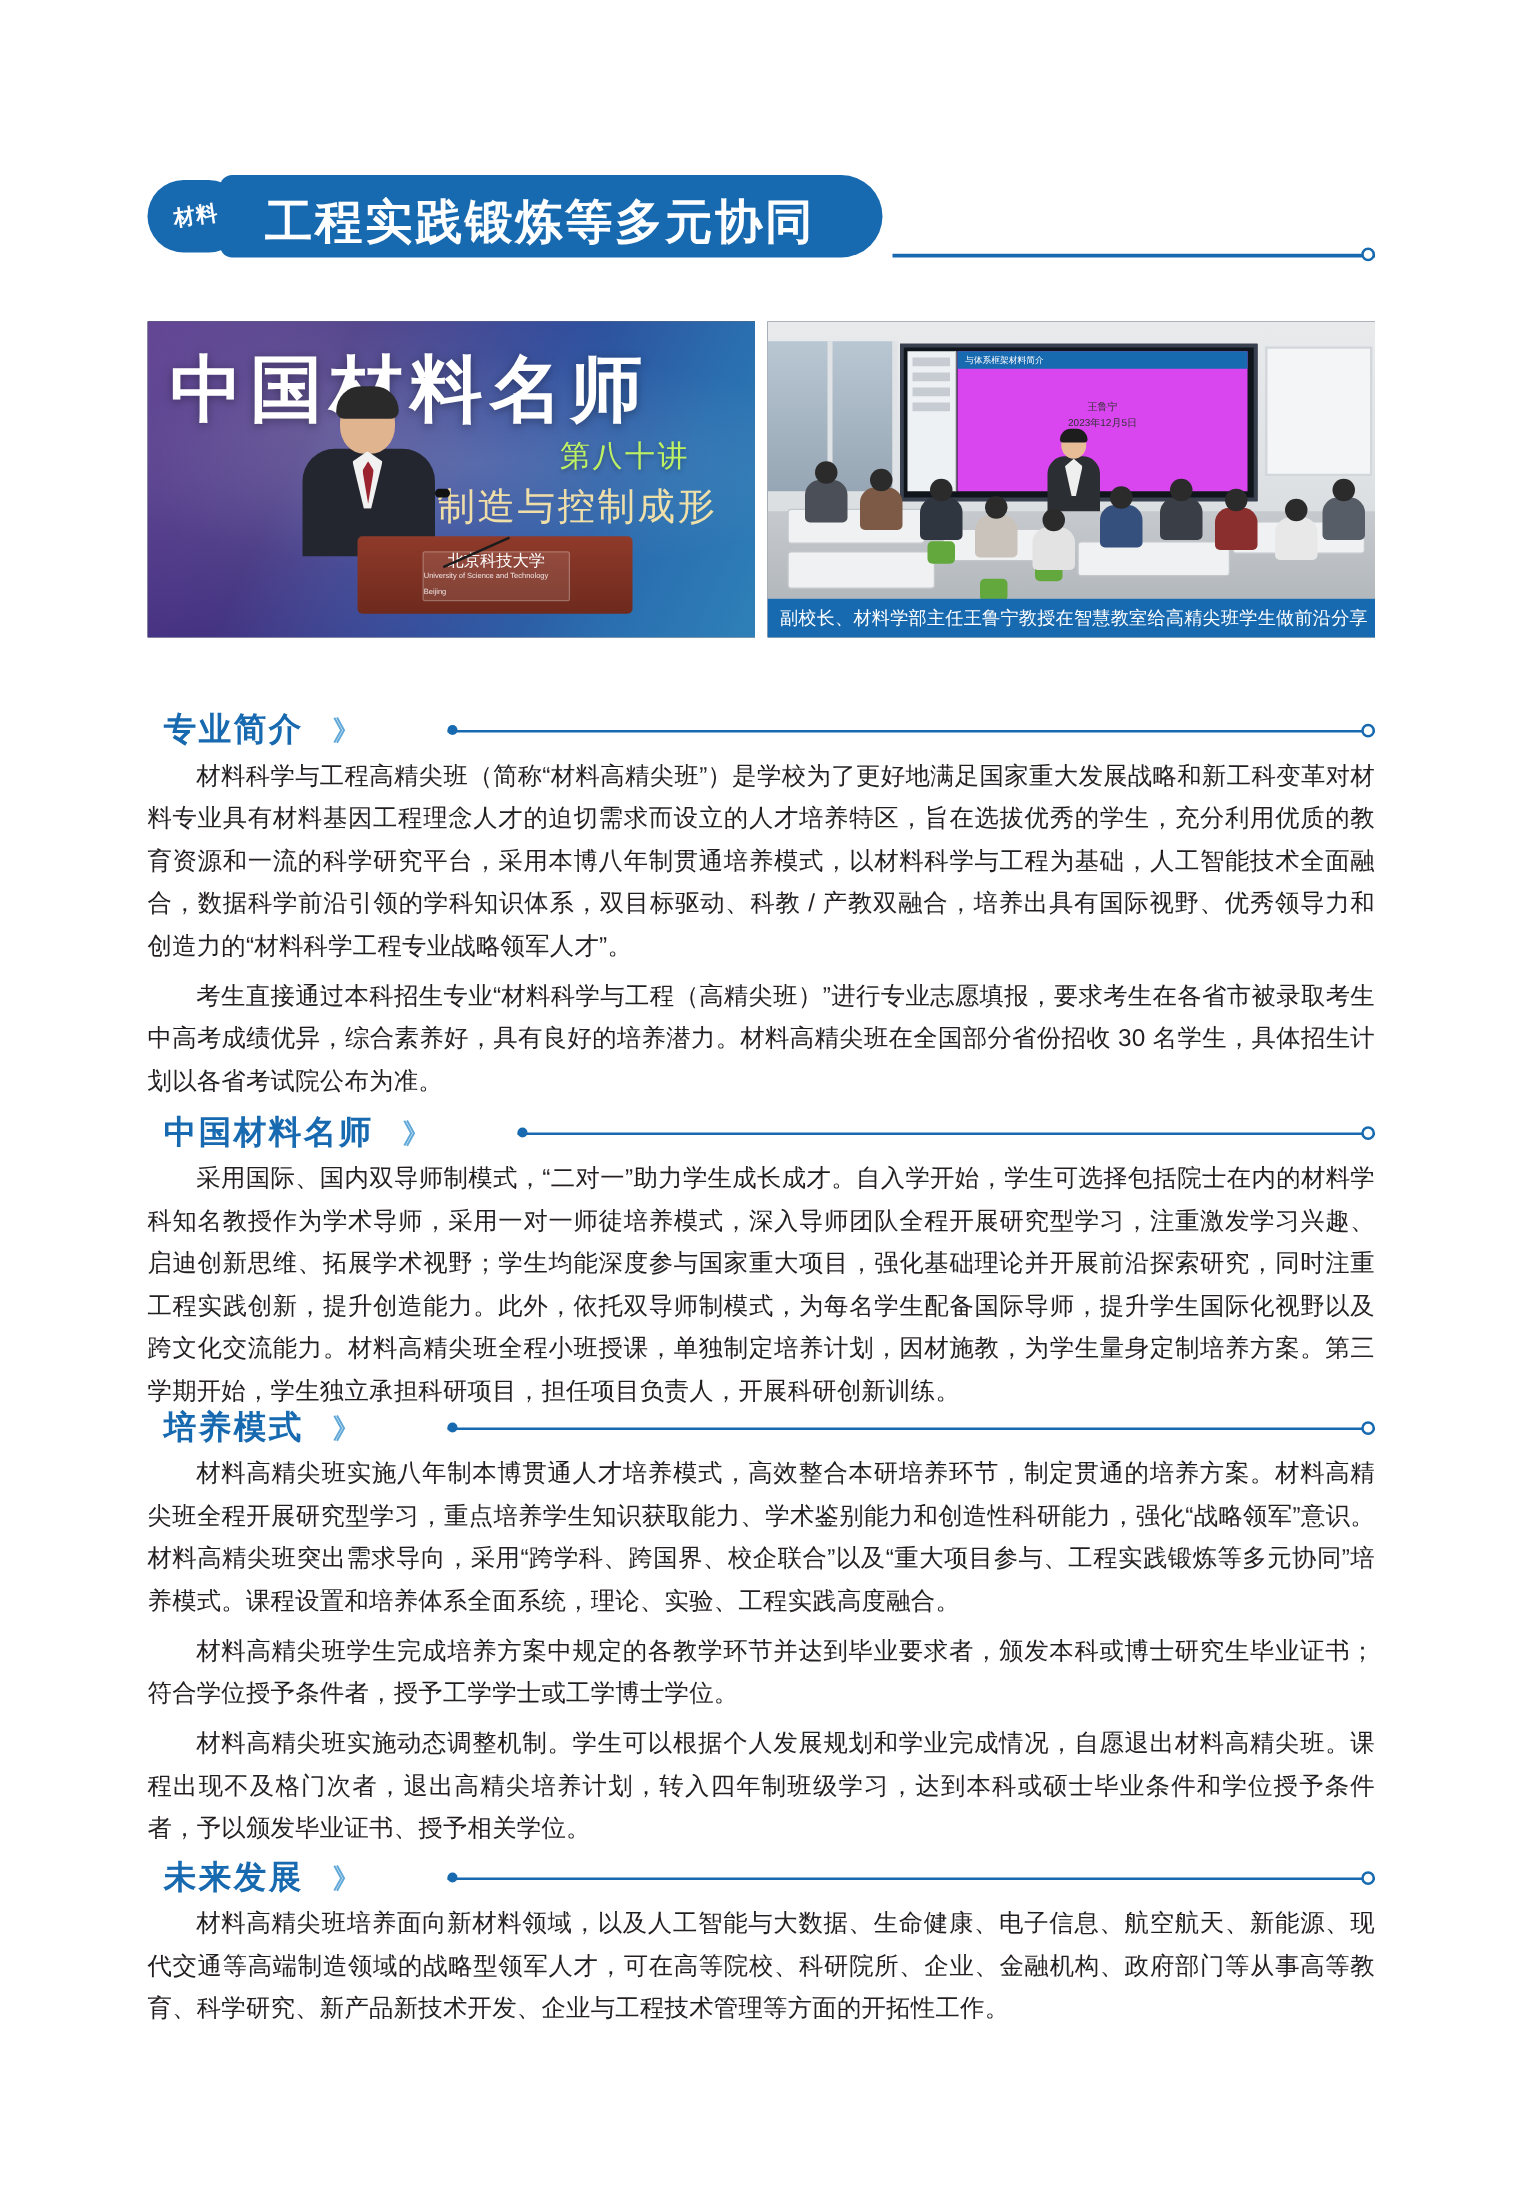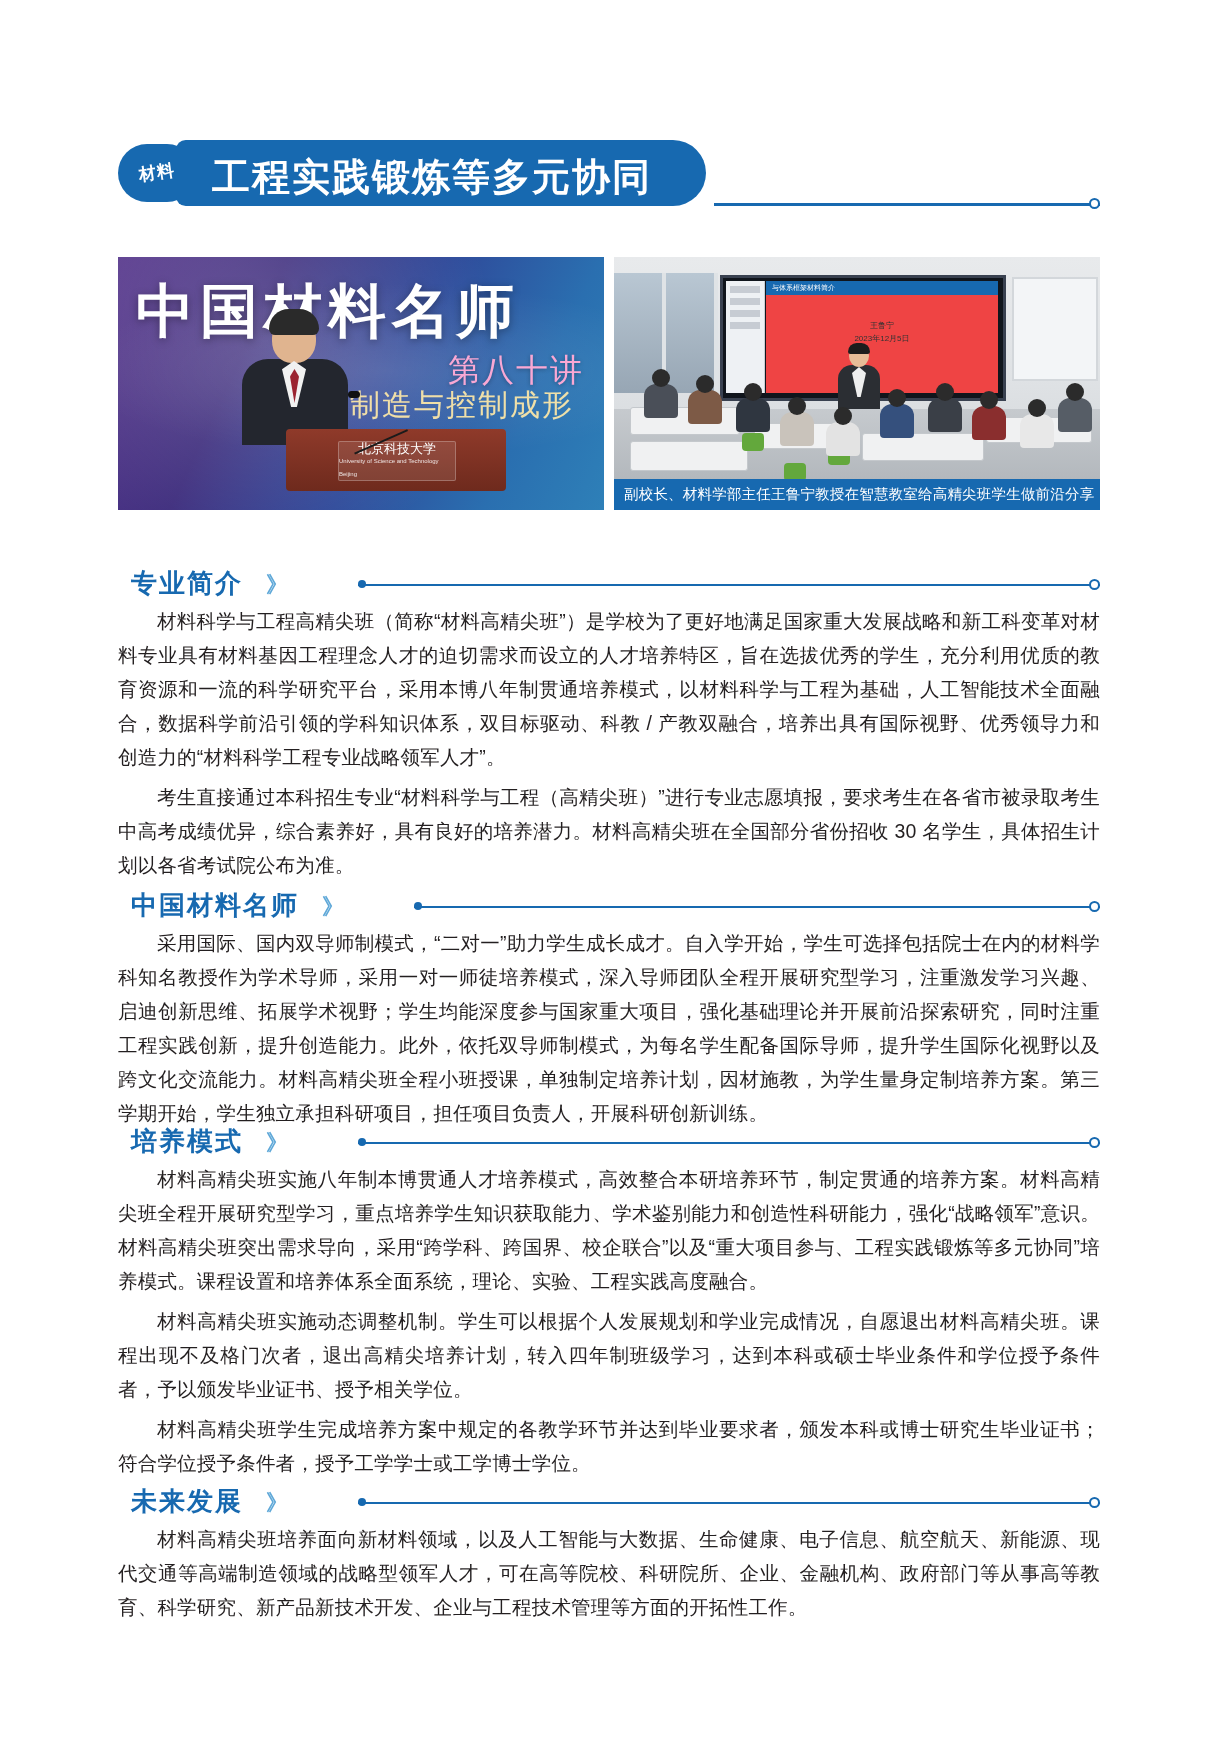--- a/index.html
+++ b/index.html
@@ -218,22 +218,22 @@
     font-weight: bold;
     color: #ffffff;
     letter-spacing: 6px;
     text-shadow: 0 2px 8px rgba(0,0,0,0.35);
     white-space: nowrap;
   }
   .p1-sub {
     position: absolute;
     left: 330px; top: 92px;
     font-family: "DejaVu Serif", serif;
-    font-size: 32px;
-    color: #f9a8d4;
+    font-size: 24px;
+    color: #bef264;
     letter-spacing: 2px;
     white-space: nowrap;
     text-shadow: 0 1px 4px rgba(0,0,0,0.3);
   }
   .p1-sub2 {
     position: absolute;
     left: 168px; top: 128px;
     font-family: "DejaVu Serif", serif;
     font-size: 30px;
     color: #ffe9a8;
@@ -336,21 +336,21 @@
     left: 106px; top: 18px;
     width: 286px; height: 126px;
     background: #10151c;
     border: 3px solid #394150;
     box-sizing: border-box;
   }
   .p2-slide {
     position: absolute;
     left: 152px; top: 24px;
     width: 232px; height: 112px;
-    background: #ef4444;
+    background: #d946ef;
   }
   .p2-slide-bar {
     position: absolute; left: 0; top: 0;
     width: 100%; height: 14px;
     background: #1769b0;
     color: #fff;
     font-size: 7px;
     display: flex; align-items: center; padding-left: 6px;
     box-sizing: border-box;
   }
@@ -672,22 +672,22 @@
 
   <div class="section-head" style="top:1124px;">
     <div class="sh-title">培养模式</div>
     <div class="sh-chev" style="left:148px;">》</div>
     <div class="sh-line" style="left:240px; width:742px;"></div>
     <div class="sh-dot-left" style="left:240px;"></div>
     <div class="sh-dot"></div>
   </div>
   <div class="body-block" style="top:1162px;">
     <p>材料高精尖班实施八年制本博贯通人才培养模式，高效整合本研培养环节，制定贯通的培养方案。材料高精尖班全程开展研究型学习，重点培养学生知识获取能力、学术鉴别能力和创造性科研能力，强化“战略领军”意识。材料高精尖班突出需求导向，采用“跨学科、跨国界、校企联合”以及“重大项目参与、工程实践锻炼等多元协同”培养模式。课程设置和培养体系全面系统，理论、实验、工程实践高度融合。</p>
+    <p>材料高精尖班学生完成培养方案中规定的各教学环节并达到毕业要求者，颁发本科或博士研究生毕业证书；符合学位授予条件者，授予工学学士或工学博士学位。</p>
     <p>材料高精尖班实施动态调整机制。学生可以根据个人发展规划和学业完成情况，自愿退出材料高精尖班。课程出现不及格门次者，退出高精尖培养计划，转入四年制班级学习，达到本科或硕士毕业条件和学位授予条件者，予以颁发毕业证书、授予相关学位。</p>
-    <p>材料高精尖班学生完成培养方案中规定的各教学环节并达到毕业要求者，颁发本科或博士研究生毕业证书；符合学位授予条件者，授予工学学士或工学博士学位。</p>
   </div>
 
   <div class="section-head" style="top:1484px;">
     <div class="sh-title">未来发展</div>
     <div class="sh-chev" style="left:148px;">》</div>
     <div class="sh-line" style="left:240px; width:742px;"></div>
     <div class="sh-dot-left" style="left:240px;"></div>
     <div class="sh-dot"></div>
   </div>
   <div class="body-block" style="top:1522px;">

